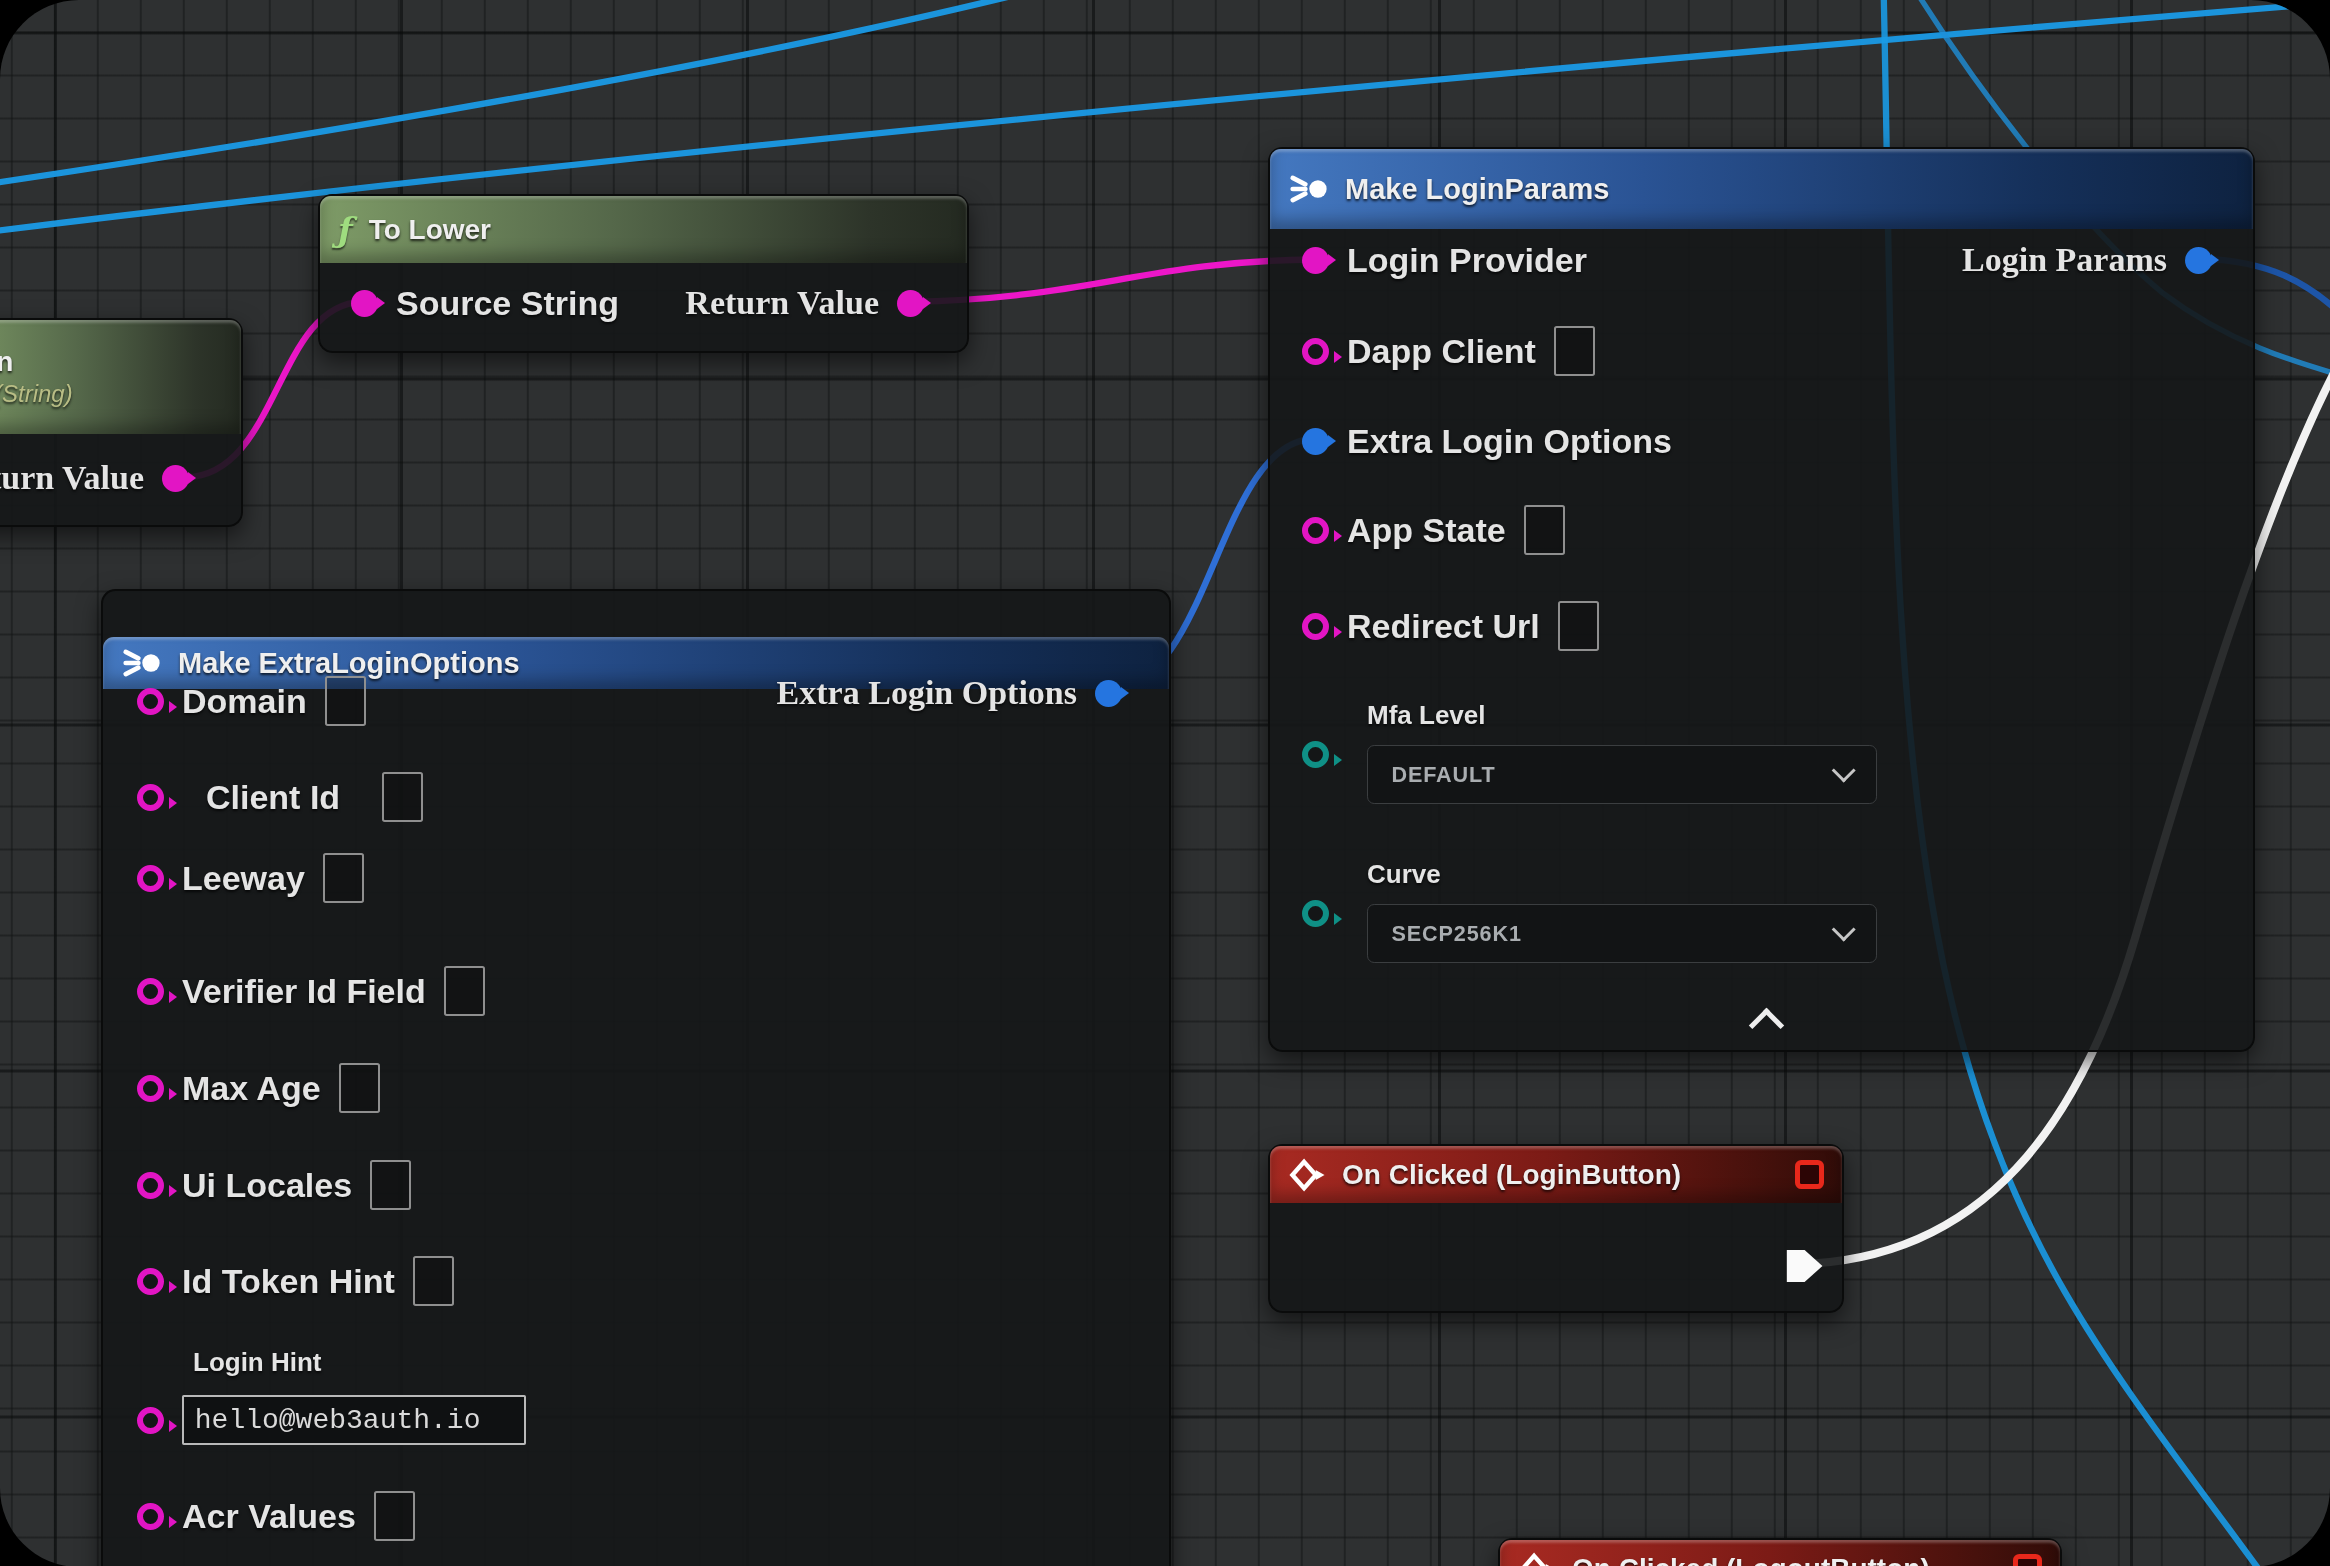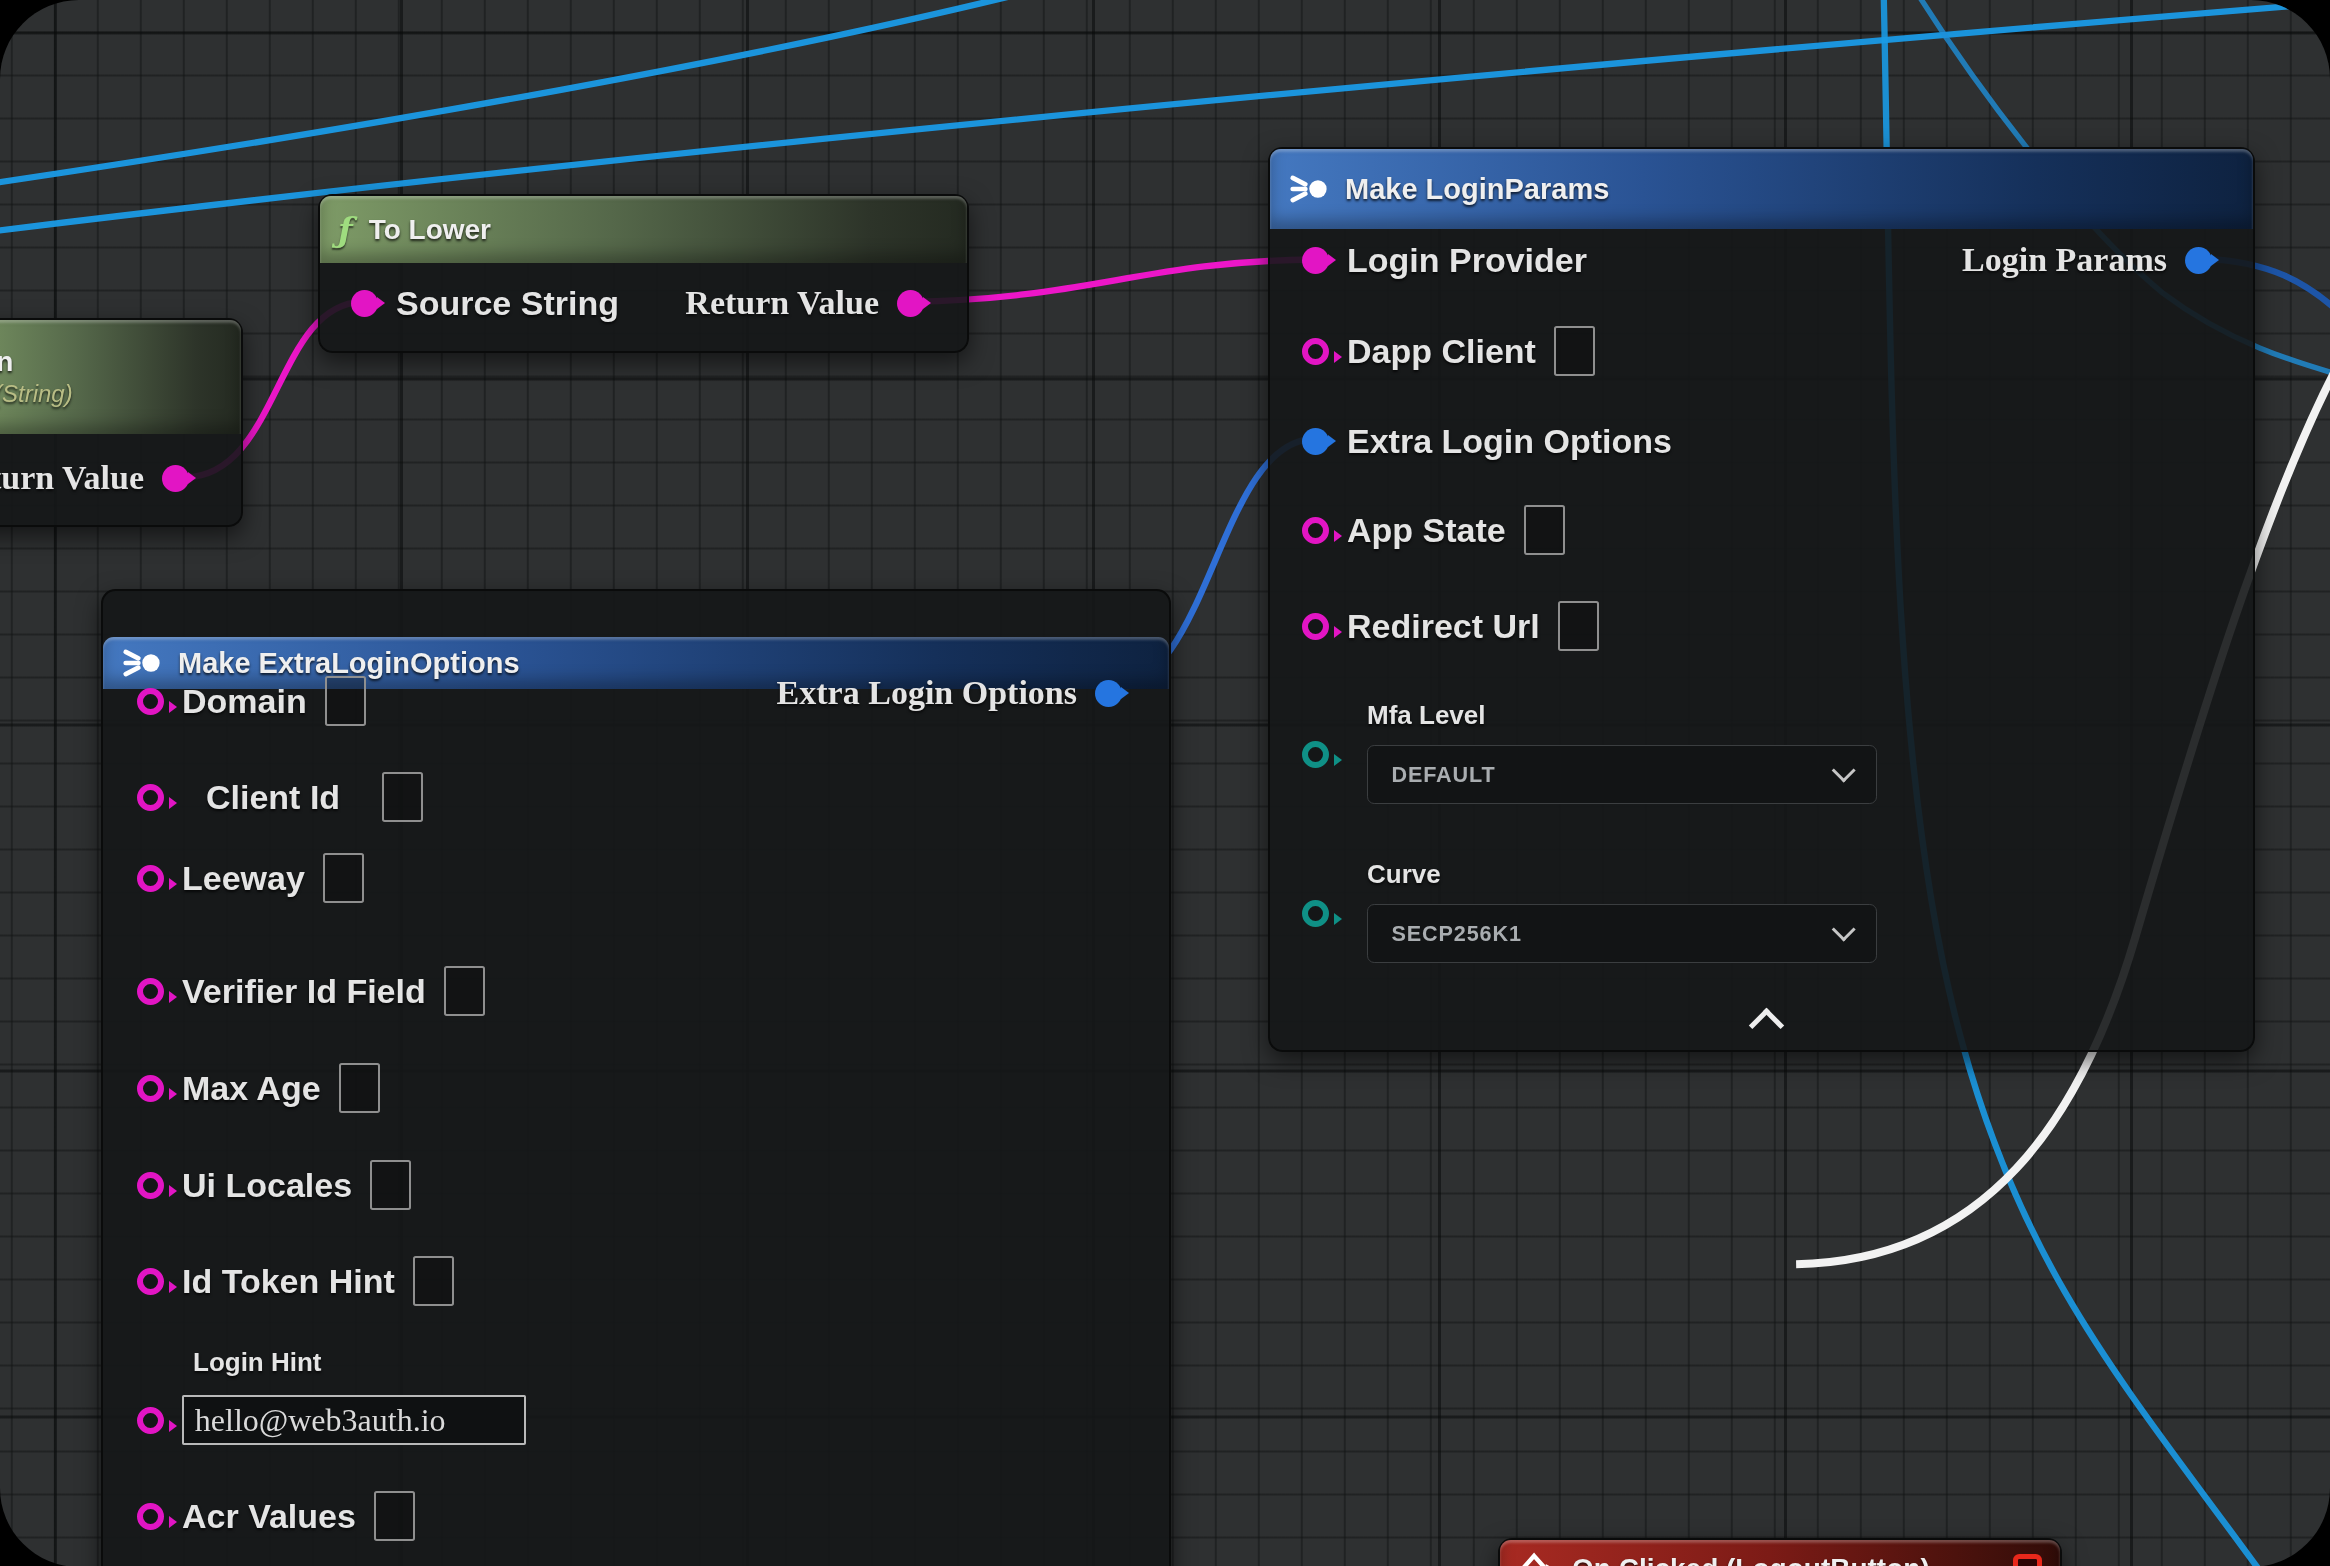--- a/index.html
+++ b/index.html
@@ -39,21 +39,21 @@
   .pin{position:relative;width:27px;height:27px;border-radius:50%;box-sizing:border-box;flex:0 0 auto;}
   .pin::after{content:"";position:absolute;left:26px;top:7.2px;width:0;height:0;
     border-top:6.3px solid transparent;border-bottom:6.3px solid transparent;}
   .pin.mag{background:#e215c4;}      .pin.mag::after{border-left:8px solid #e215c4;}
   .pin.mag.hollow{background:#141617;border:6.3px solid #e215c4;}
   .pin.blue{background:#2575e0;}     .pin.blue::after{border-left:8px solid #2575e0;}
   .pin.teal.hollow{background:#141617;border:6.3px solid #0f9086;}
   .pin.teal::after{border-left:8px solid #0f9086;}
   .vbox{width:41px;height:50px;border:2.7px solid #8f8f8f;border-radius:2.7px;background:rgba(8,8,8,.30);box-sizing:border-box;}
   .tinput{width:344px;height:50px;border:2.7px solid #b9b9b9;border-radius:1.8px;background:#0f1112;
-    color:#dadada;font-size:32px;font-family:Liberation Serif, serif;padding:0 10.8px;box-sizing:border-box;}
+    color:#dadada;font-size:28px;font-family:Liberation Mono, monospace;padding:0 10.8px;box-sizing:border-box;}
   .dropdown{position:absolute;width:510px;height:59px;border:1.8px solid #3b3e40;border-radius:7.2px;
     background:#121415;display:flex;align-items:center;justify-content:space-between;padding:0 23.4px;box-sizing:border-box;}
   .ddtext{color:#a9adb0;font-size:21.6px;font-weight:bold;letter-spacing:0.9px;}
   .chev{width:14.4px;height:14.4px;border-right:3.6px solid #c6c6c6;border-bottom:3.6px solid #c6c6c6;transform:rotate(45deg) translate(-2.7px,-2.7px);}
   .grouplabel{position:absolute;color:#e4e4e4;font-size:26px;font-weight:bold;text-shadow:0 1.8px 2.7px rgba(0,0,0,.7);}
   .collapse{position:absolute;width:20px;height:20px;border-left:5.4px solid #eee;border-top:5.4px solid #eee;transform:rotate(45deg);}
   .fico{font-family:"DejaVu Serif",serif;font-style:italic;font-size:34px;color:#9fdc7f;font-weight:bold;text-shadow:0 1.8px 1.8px rgba(0,0,0,.6);}
   .subtitle{font-style:italic;font-weight:normal;color:#b9bd85;font-size:24px;}
   .redsq{width:29px;height:29px;border:5.4px solid #e8281b;border-radius:6.3px;background:#2c0505;box-sizing:border-box;margin-left:auto;flex:0 0 auto;}
   .execpin{position:absolute;}
@@ -227,20 +227,35 @@
     <div class="grouplabel" style="left:97px;top:710px;">Curve</div>
     <span class="pin teal hollow" style="position:absolute;left:32px;top:751px;"></span>
     <div class="dropdown" style="left:97px;top:755px;">
       <span class="ddtext">SECP256K1</span>
       <span class="chev"></span>
     </div>
 
     <div class="collapse" style="left:484px;top:864px;"></div>
   </div>
 
+  <div class="node" style="left:1268px;top:1144px;width:572px;height:165px;">
+    <div class="hdr hdr-red" style="height:57px;font-size:28px;">
+      <svg width="38" height="38" viewBox="0 0 26 24">
+        <path d="M11 3 L19 12 L11 21 L3 12 Z" fill="none" stroke="#fff" stroke-width="3"></path>
+        <path d="M19 8.5 v7 l6 -3.5 z" fill="#fff"></path>
+      </svg>
+      <span>On Clicked (LoginButton)</span>
+      <span class="redsq"></span>
+    </div>
+    <div class="execpin" style="right:16px;top:102px;">
+      <svg width="41" height="36" viewBox="0 0 23 20">
+          <path d="M1 1 h10 l10 9 -10 9 h-10 z" fill="#fafafa"></path>
+        </svg>
+    </div>
+  </div>
 
   <div class="node" style="left:1498px;top:1538px;width:560px;height:108px;">
     <div class="hdr hdr-red" style="height:57px;font-size:28px;">
       <svg width="38" height="38" viewBox="0 0 26 24">
         <path d="M11 3 L19 12 L11 21 L3 12 Z" fill="none" stroke="#fff" stroke-width="3"></path>
         <path d="M19 8.5 v7 l6 -3.5 z" fill="#fff"></path>
       </svg>
       <span>On Clicked (LogoutButton)</span>
       <span class="redsq"></span>
     </div>

